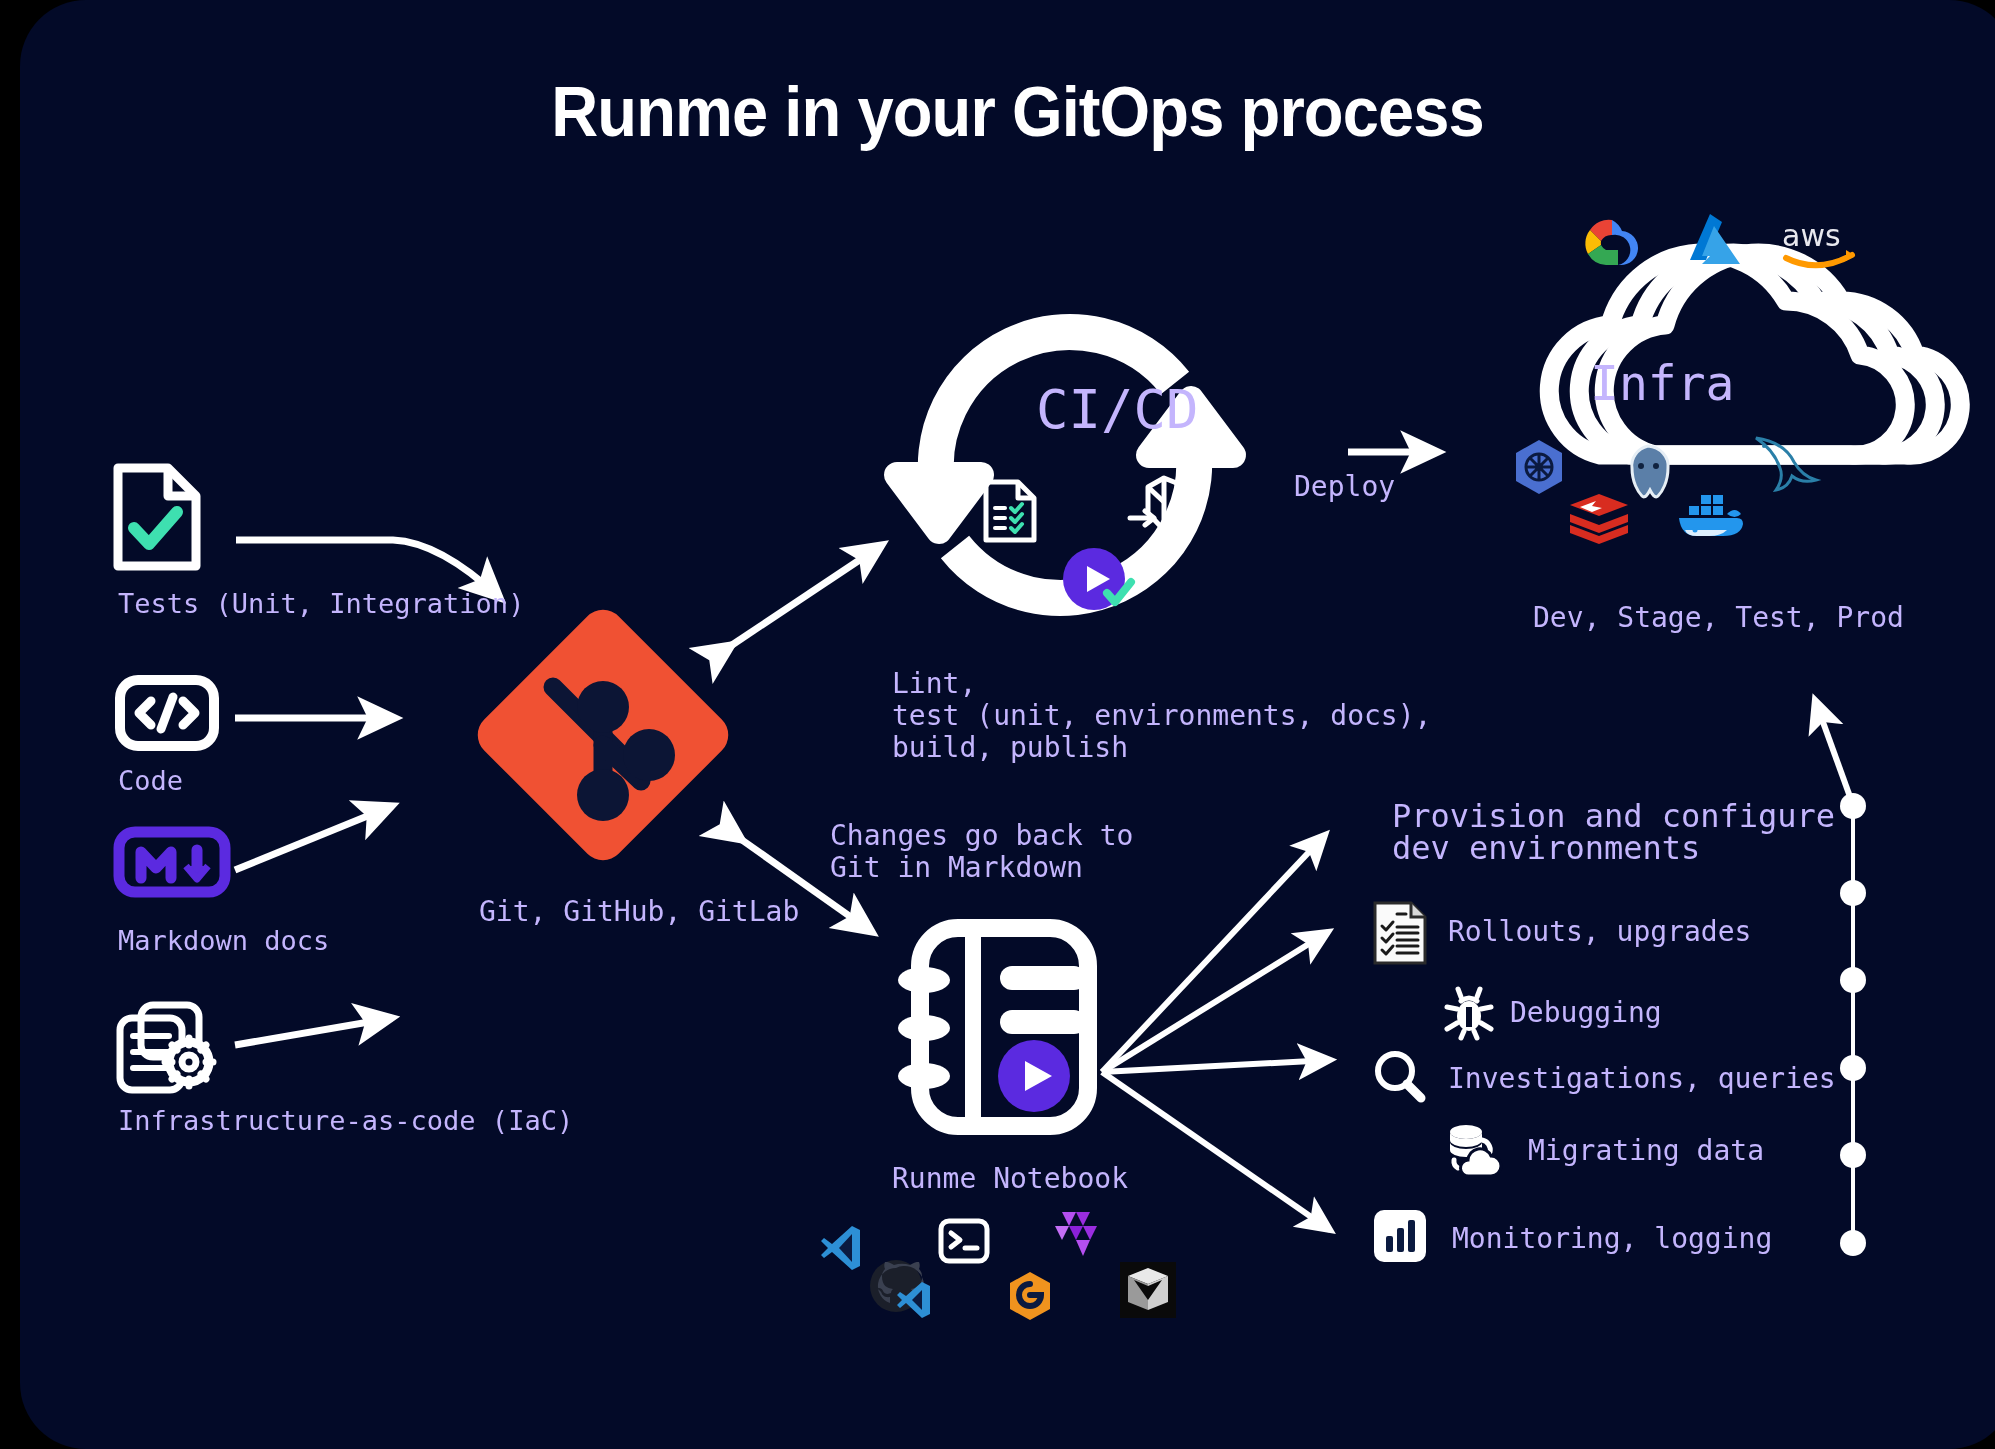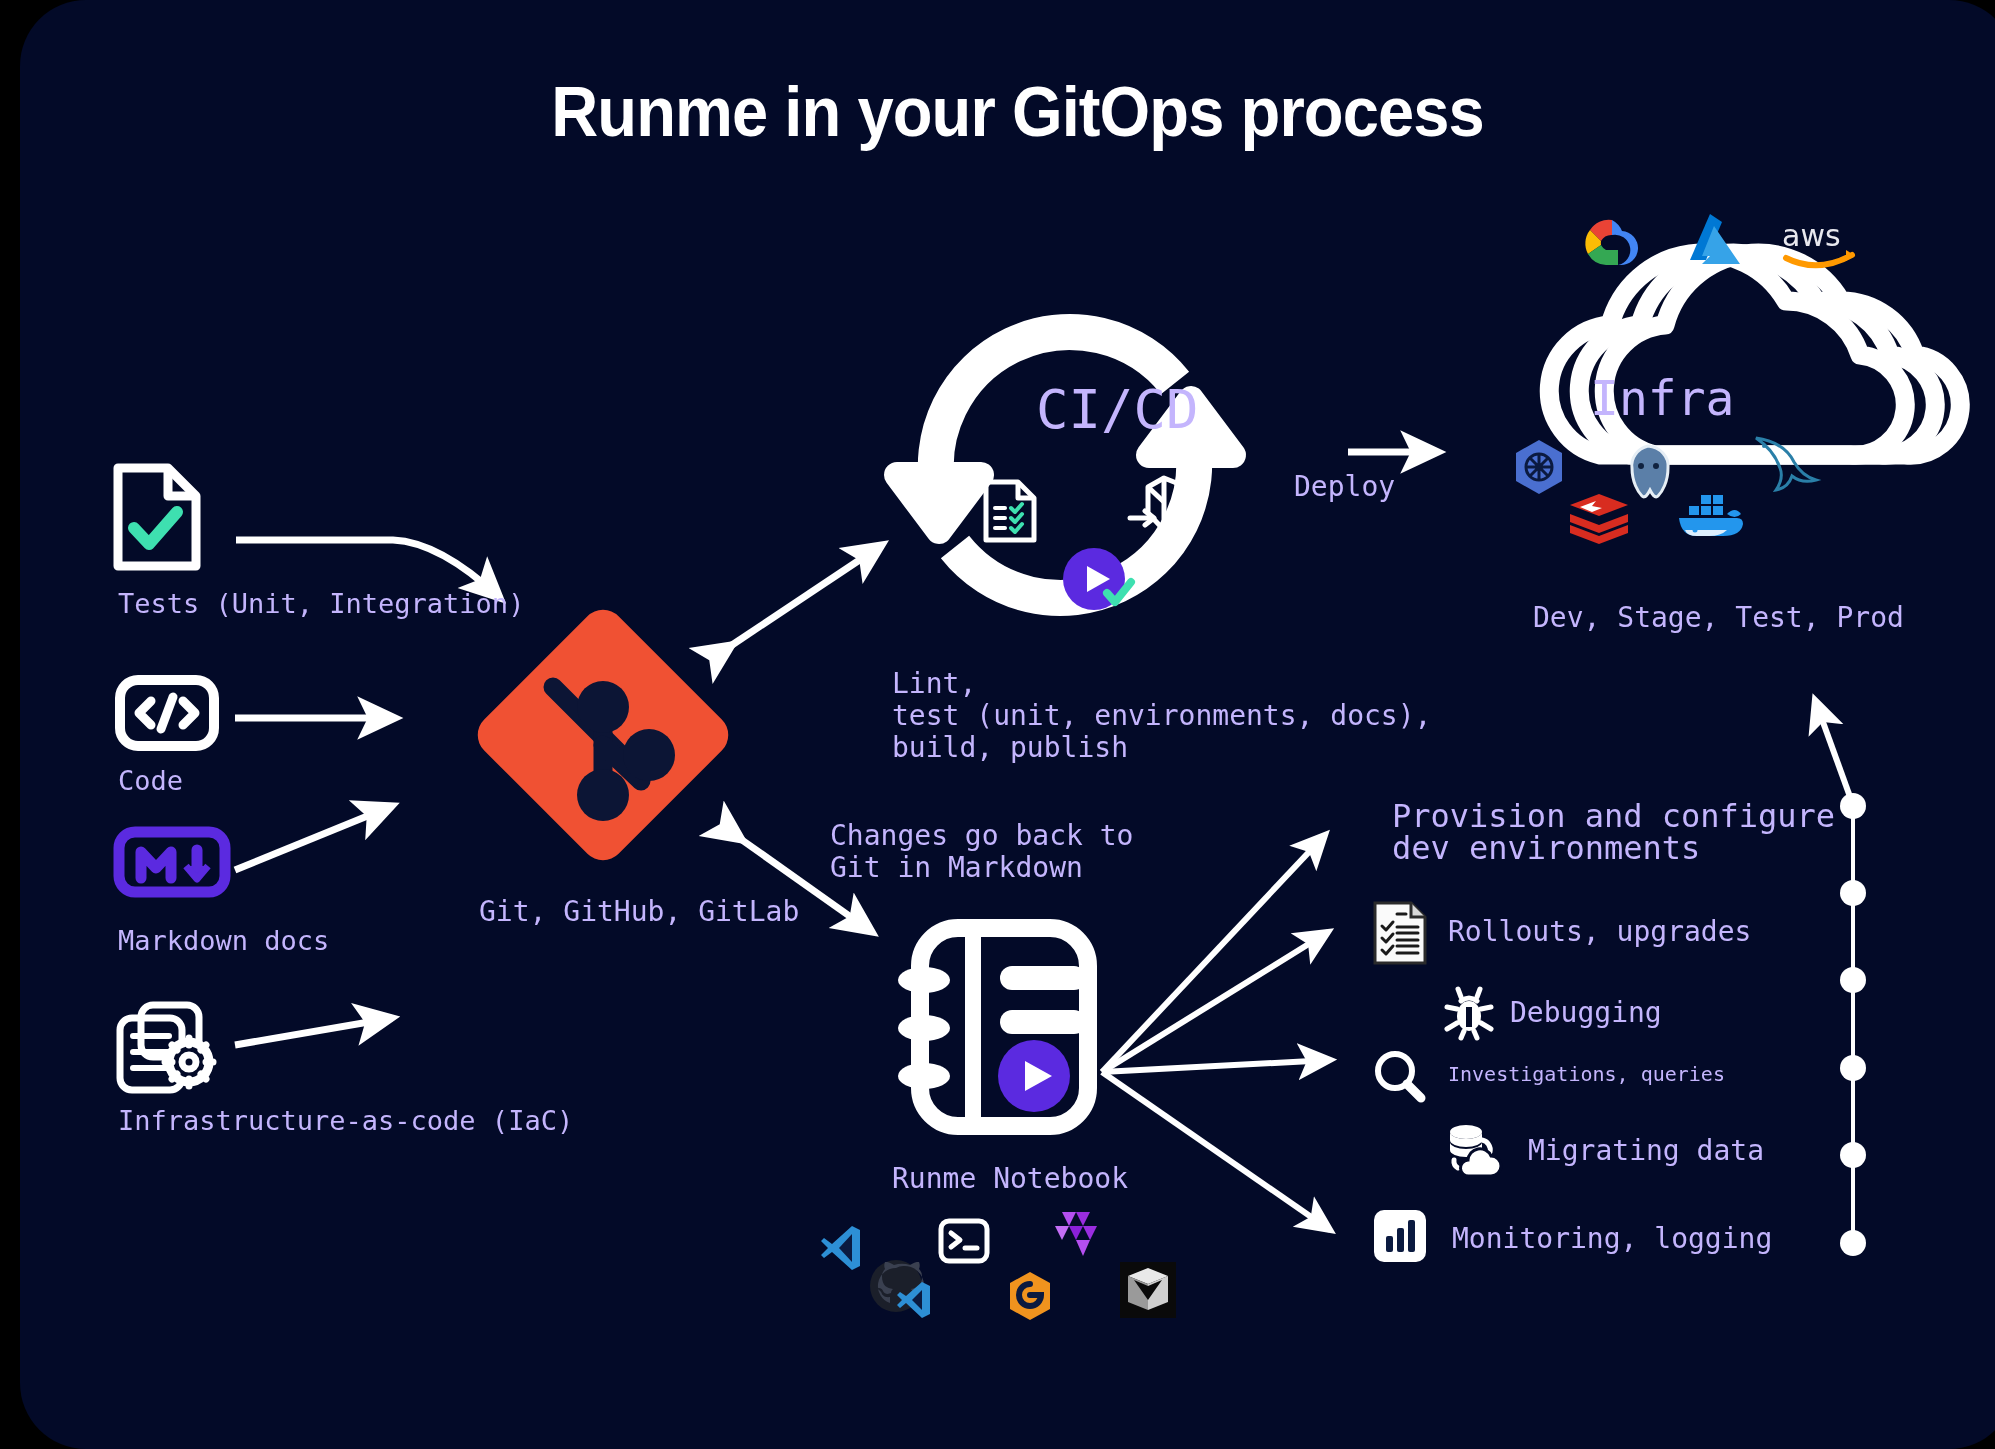--- a/index.html
+++ b/index.html
@@ -184,21 +184,21 @@
 
   <div class="icobox" style="left:1440px;top:275px">
     <svg width="490" height="290" viewBox="0 0 490 290">
       <g fill="none" stroke="#fff" stroke-width="19" stroke-linejoin="round" stroke-linecap="round">
         <path d="M400 80 a78 78 0 0 0 -74 -54 a96 96 0 0 0 -176 24 a66 66 0 0 0 -10 130 h250 a50 50 0 0 0 10 -100 Z" transform="translate(55,0)"></path>
         <path d="M400 80 a78 78 0 0 0 -74 -54 a96 96 0 0 0 -176 24 a66 66 0 0 0 -10 130 h250 a50 50 0 0 0 10 -100 Z" transform="translate(30,0)"></path>
         <path d="M400 80 a78 78 0 0 0 -74 -54 a96 96 0 0 0 -176 24 a66 66 0 0 0 -10 130 h250 a50 50 0 0 0 10 -100 Z"></path>
       </g>
     </svg>
   </div>
-  <div class="lbl abs" style="left:1570px;top:370px;font-size:48px">Infra</div>
+  <div class="lbl abs" style="left:1570px;top:355px;font-size:48px">Infra</div>
 
   <div class="icobox" style="left:1556px;top:216px">
     <svg width="64" height="54" viewBox="0 0 64 54">
       <path d="M36 4 a22 22 0 0 0 -22 10 l11 11 a12 12 0 0 1 11 -6 Z" fill="#ea4335"></path>
       <path d="M14 14 a22 22 0 0 0 -2 24 l13 -9 a12 12 0 0 1 0 -4 Z" fill="#fbbc05"></path>
       <path d="M12 38 a22 22 0 0 0 18 11 h12 v-15 h-12 a12 12 0 0 1 -5 -5 Z" fill="#34a853"></path>
       <path d="M36 4 v15 a14 14 0 0 1 6 30 h2 a17 17 0 0 0 2 -34 a22 22 0 0 0 -10 -11 Z" fill="#4285f4"></path>
     </svg>
   </div>
   <div class="icobox" style="left:1664px;top:212px">
@@ -378,21 +378,21 @@
     </svg>
   </div>
   <div class="lbl abs" style="left:1490px;top:996px;font-size:28px">Debugging</div>
 
   <div class="icobox" style="left:1352px;top:1048px">
     <svg width="56" height="58" viewBox="0 0 56 58">
       <circle cx="23" cy="23" r="17" fill="none" stroke="#fff" stroke-width="6"></circle>
       <line x1="35" y1="36" x2="49" y2="50" stroke="#fff" stroke-width="9" stroke-linecap="round"></line>
     </svg>
   </div>
-  <div class="lbl abs" style="left:1428px;top:1062px;font-size:20px">Investigations, queries</div>
+  <div class="lbl abs" style="left:1428px;top:1062px;font-size:28px">Investigations, queries</div>
 
   <div class="icobox" style="left:1424px;top:1120px">
     <svg width="64" height="58" viewBox="0 0 64 58">
       <g fill="#fff">
         <ellipse cx="22" cy="12" rx="16" ry="7"></ellipse>
         <path d="M6 12 v8 a16 7 0 0 0 32 0 v-8 a16 7 0 0 1 -32 0 Z"></path>
         <path d="M6 22 v8 a16 7 0 0 0 32 0 v-8 a16 7 0 0 1 -32 0 Z"></path>
       </g>
       <path d="M38 20 a10 10 0 0 1 8 12" fill="none" stroke="#fff" stroke-width="5" stroke-linecap="round"></path>
       <path d="M10 40 a8 8 0 0 0 4 8" fill="none" stroke="#fff" stroke-width="5" stroke-linecap="round"></path>

